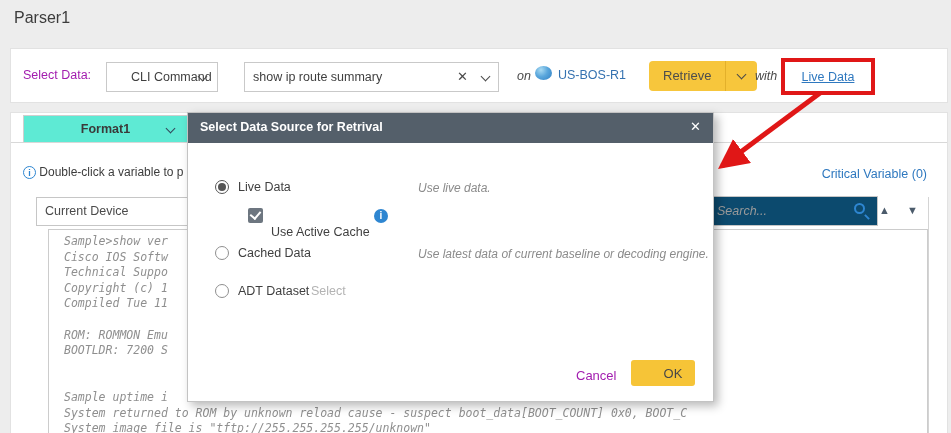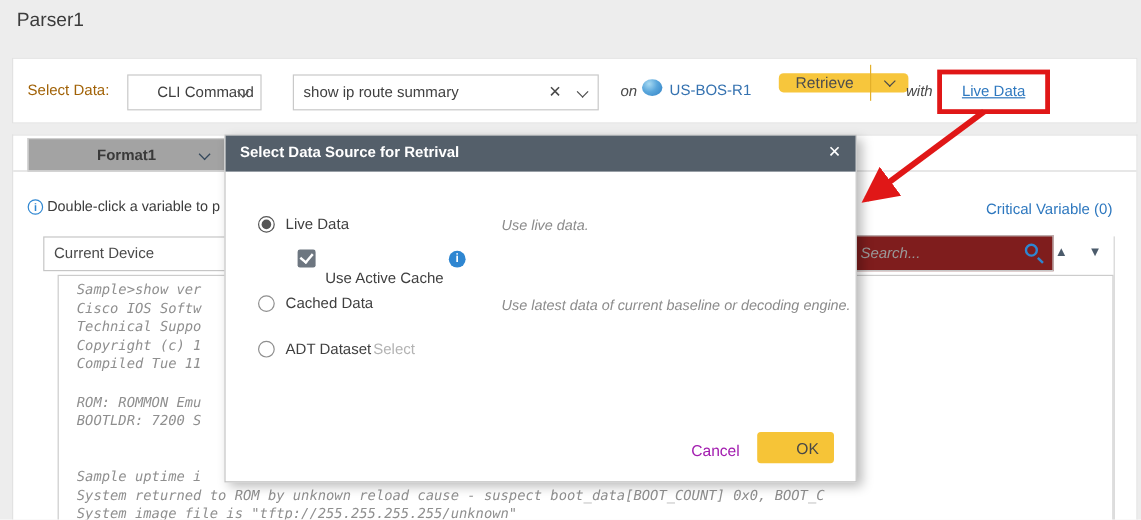--- a/index.html
+++ b/index.html
@@ -6,53 +6,53 @@
   html,body { width:951px; height:433px; overflow:hidden; }
   body { background:#ededed; font-family:"Liberation Sans", sans-serif; color:#3d3d3d; position:relative; }
   .abs { position:absolute; }
   .card { position:absolute; background:#fff; border:1px solid #e2e2e2; }
 
   
   #page-title { left:14px; top:9px; font-size:16px; color:#3c3c3c; }
 
   
   #toolbar { left:10px; top:48px; width:938px; height:55px; }
-  #toolbar .lbl { position:absolute; top:19px; font-size:12.5px; color:#a16207; }
+  #toolbar .lbl { position:absolute; top:19px; font-size:12.5px; color:#a21caf; }
   .boxfield { position:absolute; top:13px; height:30px; background:#fff; border:1px solid #c9c9c9; font-size:12.5px; color:#3f3f3f; line-height:28px; }
   #cli-select { left:95px; width:112px; padding-left:24px; }
   #cmd-combo { left:233px; width:255px; padding-left:8px; }
   .chev { display:inline-block; width:7px; height:7px; border-right:1.6px solid #4a4a4a; border-bottom:1.6px solid #4a4a4a; transform:rotate(45deg); }
   .chev.navy { border-color:#33475b; }
   #cli-select .chev { position:absolute; right:11px; top:10px; }
   #cmd-combo .xicon { position:absolute; right:30px; top:0; font-size:13px; color:#4a4a4a; font-style:normal; cursor:pointer; }
   #cmd-combo .chev { position:absolute; right:9px; top:10px; }
   .it { font-style:italic; color:#4a4a4a; font-size:12.5px; }
   #on-label { left:506px; top:20px; }
   #device-icon { left:524px; top:17px; width:17px; height:14px; border-radius:50%;
     background:radial-gradient(circle at 35% 28%, #a8daf2 0%, #5aa7dc 45%, #2f7fc4 100%); }
   #device-name { left:547px; top:19px; font-size:12.5px; color:#3572b0; }
-  #retrieve-btn { left:638px; top:12px; height:16px; background:#f7c63c; border-radius:4px; display:flex; align-items:center; cursor:pointer; }
+  #retrieve-btn { left:638px; top:12px; height:30px; background:#f7c63c; border-radius:4px; display:flex; align-items:center; cursor:pointer; }
   #retrieve-btn .main { padding:0 14px; font-size:13px; color:#4d4d4d; line-height:30px; }
   #retrieve-btn .sep { width:1px; height:30px; background:#e3b02a; }
   #retrieve-btn .dd { width:31px; display:flex; justify-content:center; align-items:center; height:30px; }
   #retrieve-btn .dd .chev { margin-top:-3px; }
   #with-label { left:744px; top:20px; }
   #livedata-box { left:770px; top:9px; width:94px; height:37px; border:4px solid #e01717; text-align:center; line-height:28px; }
   #livedata-link { font-size:12.5px; color:#2e78bf; text-decoration:underline; cursor:pointer; }
 
   
   #main-panel { left:10px; top:112px; width:938px; height:330px; border-bottom:none; }
-  #format-tab { position:absolute; left:12px; top:2px; width:165px; height:28px; border:1px solid #cfcfcf; background:#a3a3a3; font-size:12.5px; font-weight:bold; color:#3a3a3a; text-align:center; line-height:26px; cursor:pointer; }
+  #format-tab { position:absolute; left:12px; top:2px; width:165px; height:28px; border:1px solid #cfcfcf; background:#5eead4; font-size:12.5px; font-weight:bold; color:#3a3a3a; text-align:center; line-height:26px; cursor:pointer; }
   #format-tab .chev { position:absolute; right:13px; top:9px; }
   #tab-underline { position:absolute; left:0; top:29px; width:936px; height:1px; background:#d8d8d8; }
   .info-o { display:inline-block; width:13px; height:13px; border-radius:50%; border:1px solid #2e86d1; color:#2e86d1; font-size:9px; font-weight:bold; text-align:center; line-height:12px; font-style:normal; }
   #hint-row { position:absolute; left:12px; top:52px; font-size:12px; color:#3c3c3c; white-space:nowrap; }
   #critical-variable { position:absolute; right:20px; top:54px; font-size:12.5px; color:#2e78bf; cursor:pointer; }
   #current-device-box { position:absolute; left:25px; top:84px; width:390px; height:29px; border:1px solid #c6c6c6; font-size:12.5px; color:#4a4a4a; line-height:27px; padding-left:8px; background:#fff; }
-  #search-box { position:absolute; left:600px; top:83px; width:267px; height:30px; border:1px solid #c6c6c6; background:#7f1d1d; }
+  #search-box { position:absolute; left:600px; top:83px; width:267px; height:30px; border:1px solid #c6c6c6; background:#0c4a6e; }
   #search-box .ph { position:absolute; left:105px; top:7px; font-size:12.5px; font-style:italic; color:#9a9a9a; }
   .mag { position:absolute; right:12px; top:6px; width:11px; height:11px; border:2px solid #2e86d1; border-radius:50%; }
   .mag::after { content:""; position:absolute; width:2px; height:6px; background:#2e86d1; transform:rotate(-45deg); left:10px; top:9px; }
   .tri { position:absolute; top:91px; font-size:11px; color:#4b5b6b; cursor:pointer; font-style:normal; }
   #vline1 { position:absolute; left:917px; top:84px; bottom:0; width:1px; background:#d4d4d4; }
   #code-box { position:absolute; left:37px; top:116px; width:880px; height:400px; border:1px solid #ccc; background:#fff; }
   #code-pre { position:absolute; left:15px; top:4px; font-family:"DejaVu Sans Mono", monospace; font-style:italic; font-size:11.5px; line-height:15.6px; color:#8f8f8f; white-space:pre; }
 
   
   #dialog { left:187px; top:112px; width:527px; height:290px; background:#fff; border:1px solid #c3c3c3; box-shadow:4px 4px 9px rgba(0,0,0,0.28); z-index:20; }

